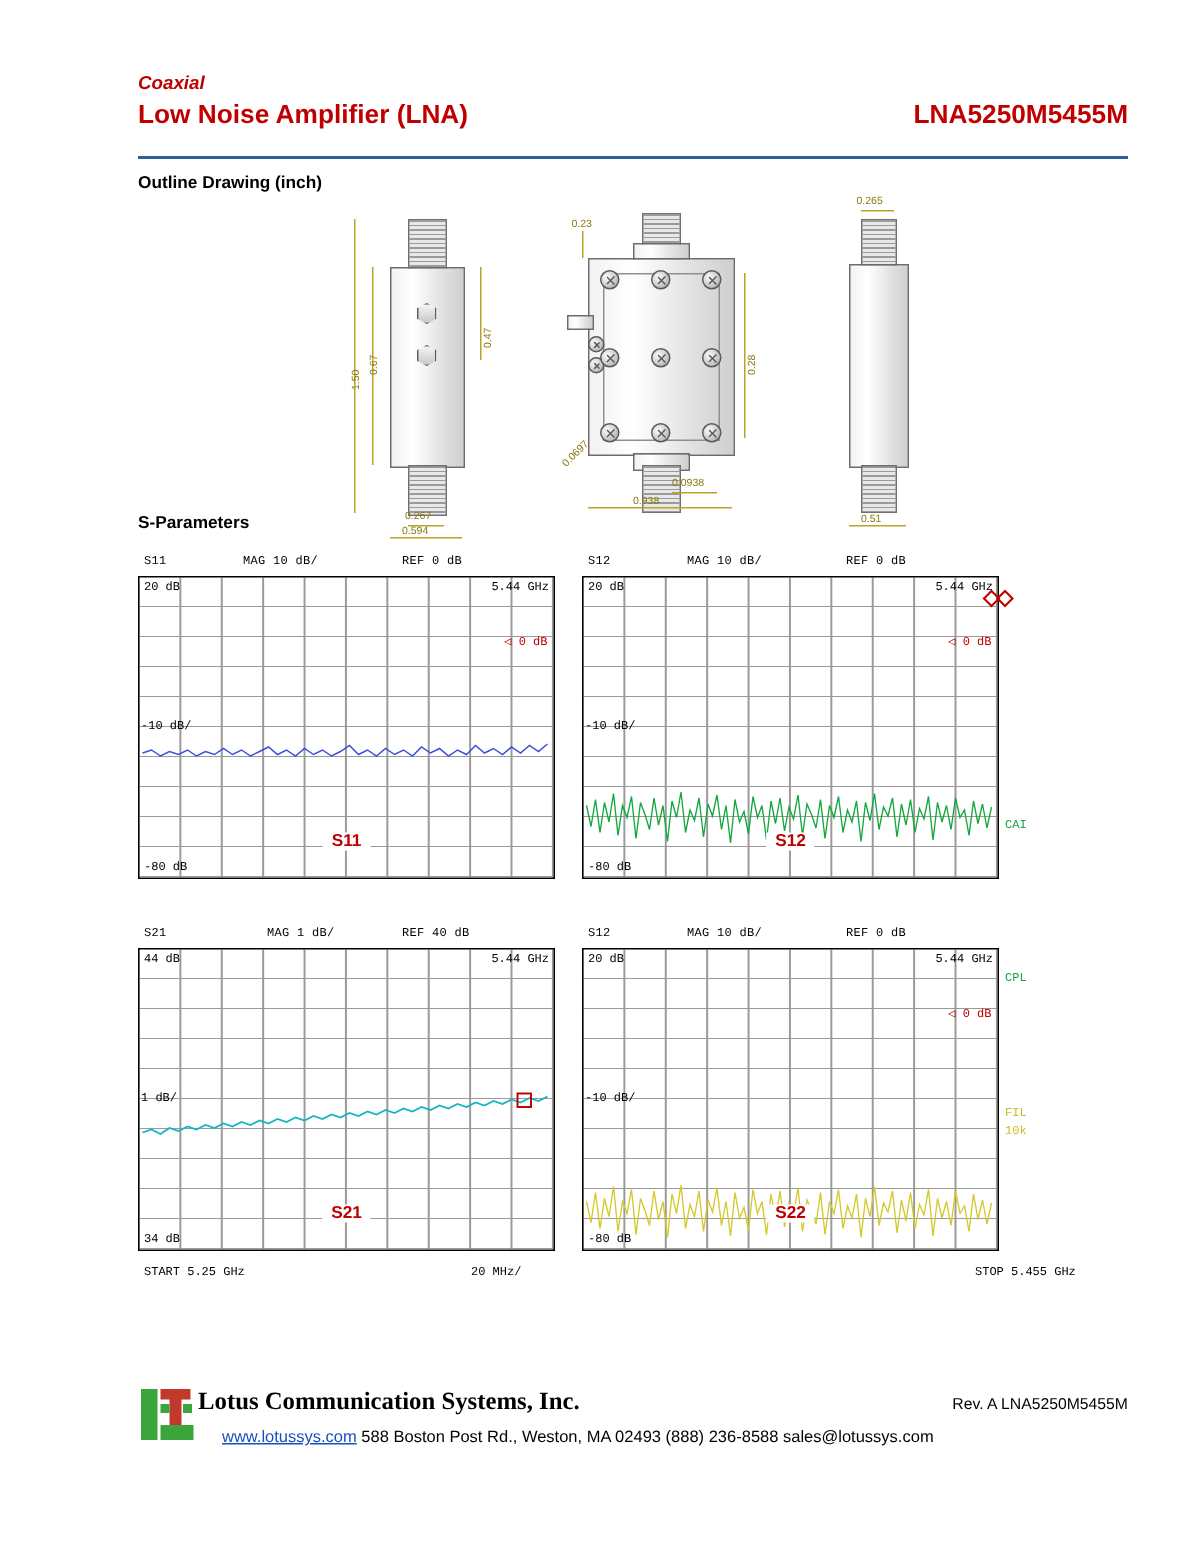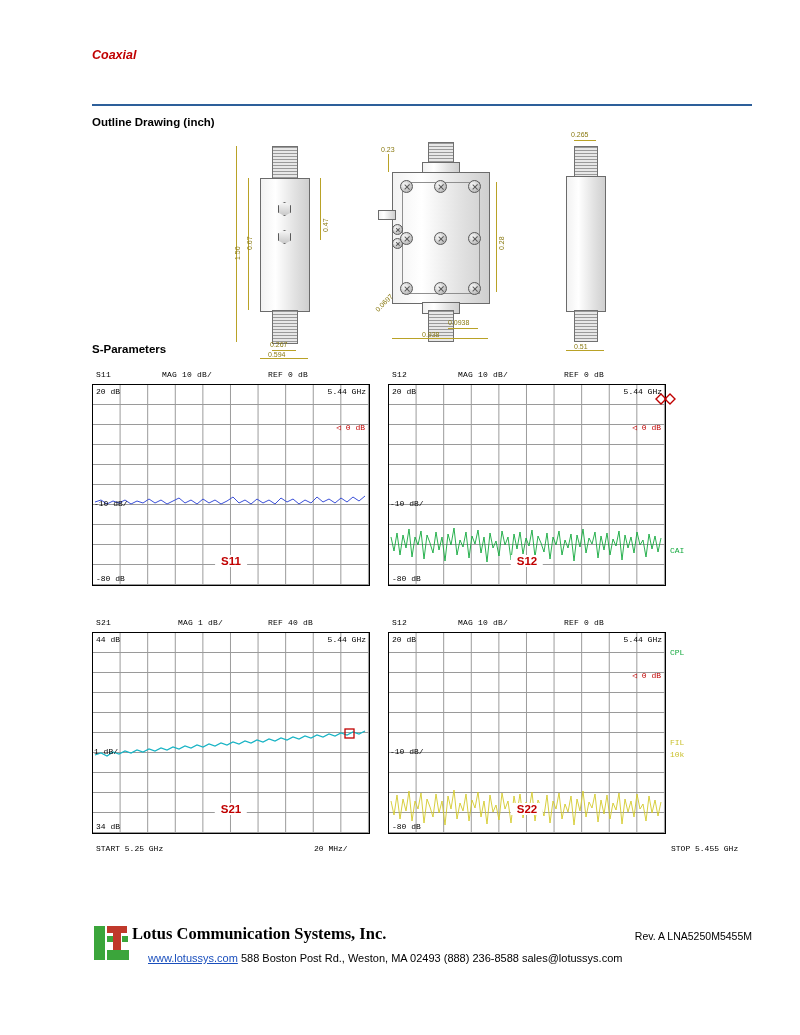--- a/index.html
+++ b/index.html
@@ -187,21 +187,21 @@
   .g-lbl {
     position: absolute;
     font-size: 8px;
     font-family: "Liberation Mono", monospace;
     color: #000;
     white-space: nowrap;
     z-index: 3;
   }
   .g-lbl.tl { left: 3px; top: 2px; }
   .g-lbl.tr { right: 3px; top: 2px; }
-  .g-lbl.mid { left: 1px; top: 95px; margin-top: 19px; }
+  .g-lbl.mid { left: 1px; top: 95px; }
   .g-lbl.bl { left: 3px; bottom: 2px; }
   .g-tag {
     position: absolute;
     font-size: 11.5px;
     font-weight: bold;
     font-family: "Liberation Sans", sans-serif;
     color: #c00000;
     left: 50%;
     transform: translateX(-50%);
     bottom: 18px;
@@ -270,20 +270,24 @@
     margin-left: 24px;
   }
 </style>
 </head>
 <body>
 
 <div class="page">
 
   <div class="hdr">
     <div class="hdr-coaxial">Coaxial</div>
+    <div class="hdr-row">
+      <div class="hdr-title">Low Noise Amplifier (LNA)</div>
+      <div class="hdr-part">LNA5250M5455M</div>
+    </div>
   </div>
   <div class="hdr-rule"></div>
 
   <div class="sec-label" id="sec-outline">Outline Drawing (inch)</div>
 
   <div class="outline">
 
     <div>
 
       <div class="conn" style="left:180px; top:14px; width:24px; height:32px;"></div>
@@ -454,21 +458,21 @@
         </div>
         <div class="g-tag">S22</div>
       </div>
       <div class="side-lbl" style="left:282px; top:30px; color:#12a83c;">CPL</div>
       <div class="side-lbl" style="left:282px; top:120px; color:#c9bf2a;text-align:center;">FIL</div>
       <div class="side-lbl" style="left:282px; top:132px; color:#c9bf2a;">10k</div>
     </div>
 
     <div class="footer-axis" style="left:4px; top:474px;">START  5.25 GHz</div>
     <div class="footer-axis" style="left:222px; top:474px;">20 MHz/</div>
-    <div class="footer-axis" style="left:558px; top:474px;margin-left:21px;">STOP 5.455 GHz</div>
+    <div class="footer-axis" style="left:558px; top:474px;">STOP 5.455 GHz</div>
   </div>
 
   <div class="footer">
     <svg class="logo" viewBox="0 0 46 42">
       <rect x="2" y="4" width="11" height="24" fill="#3ba53b"></rect>
       <rect x="2" y="28" width="11" height="10" fill="#3ba53b"></rect>
       <rect x="15" y="4" width="20" height="7" fill="#c0392b"></rect>
       <rect x="21" y="4" width="8" height="24" fill="#c0392b"></rect>
       <rect x="15" y="28" width="22" height="10" fill="#3ba53b"></rect>
       <rect x="15" y="14" width="6" height="6" fill="#3ba53b"></rect>

